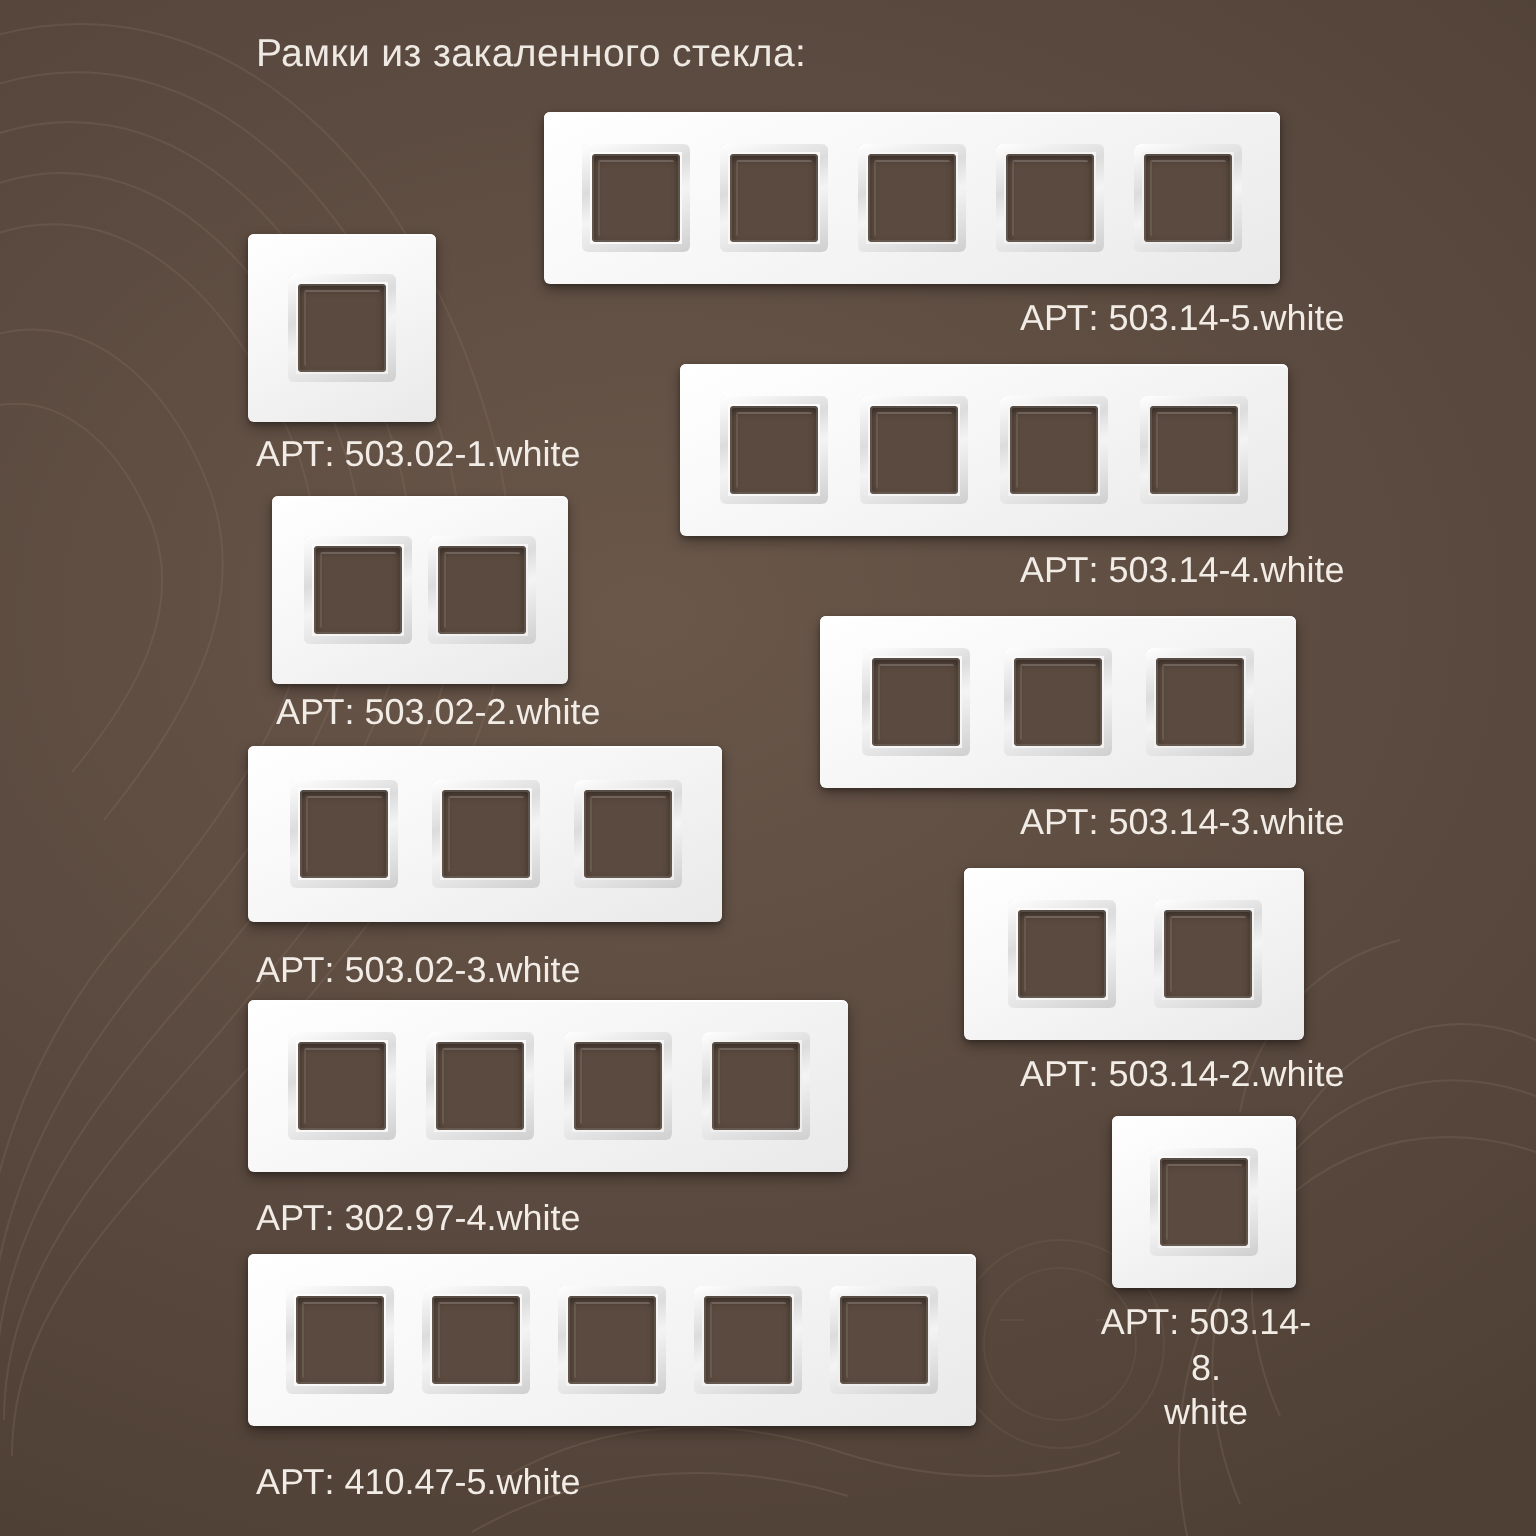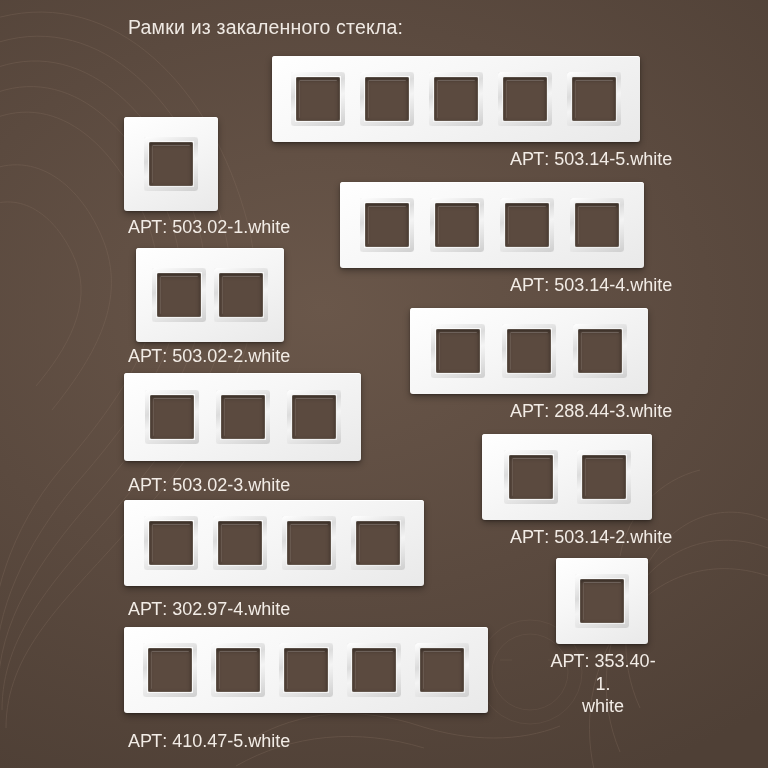--- a/index.html
+++ b/index.html
@@ -221,23 +221,23 @@
       </div>
       <div class="product" style="left: 556px; top: 558px;">
         <div class="frame" style="width: 92px; height: 86px;">
           <div class="cells" style="gap: 24px;">
             <div class="cell" style="width: 44px; height: 44px;"></div>
           </div>
         </div>
       </div>
     </div>
 <div class="caption" style="left: 128px; top: 216px;">АРТ: 503.02-1.white</div>
-    <div class="caption" style="left: 128px; top: 345px;">АРТ: 503.02-2.white</div>
+    <div class="caption" style="left: 138px; top: 345px;">АРТ: 503.02-2.white</div>
     <div class="caption" style="left: 128px; top: 474px;">АРТ: 503.02-3.white</div>
     <div class="caption" style="left: 128px; top: 598px;">АРТ: 302.97-4.white</div>
     <div class="caption" style="left: 128px; top: 730px;">АРТ: 410.47-5.white</div>
     <div class="caption" style="left: 510px; top: 148px;">АРТ: 503.14-5.white</div>
     <div class="caption" style="left: 510px; top: 274px;">АРТ: 503.14-4.white</div>
-    <div class="caption" style="left: 510px; top: 400px;">АРТ: 288.44-3.white</div>
+    <div class="caption" style="left: 510px; top: 400px;">АРТ: 503.14-3.white</div>
     <div class="caption" style="left: 510px; top: 526px;">АРТ: 503.14-2.white</div>
-    <div class="caption center" style="left: 548px; top: 650px; width: 110px;">АРТ: 353.40-1.
+    <div class="caption center" style="left: 548px; top: 650px; width: 110px;">АРТ: 503.14-8.
 white</div>
   </div>
 
 </body></html>

